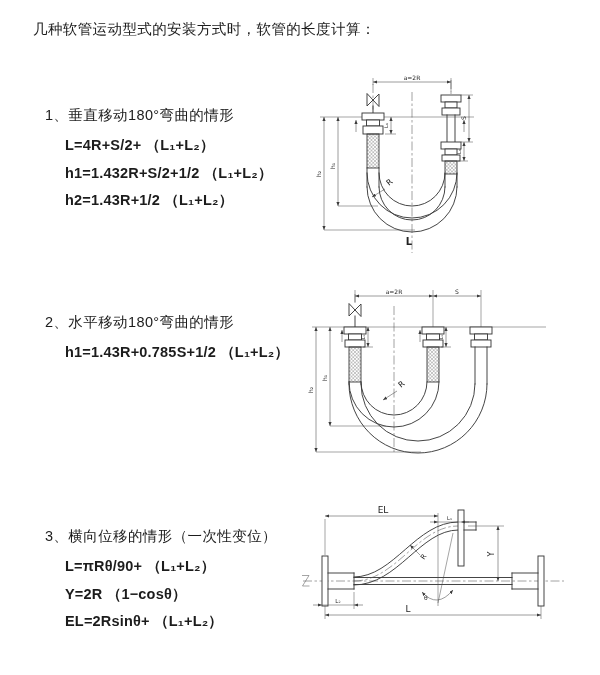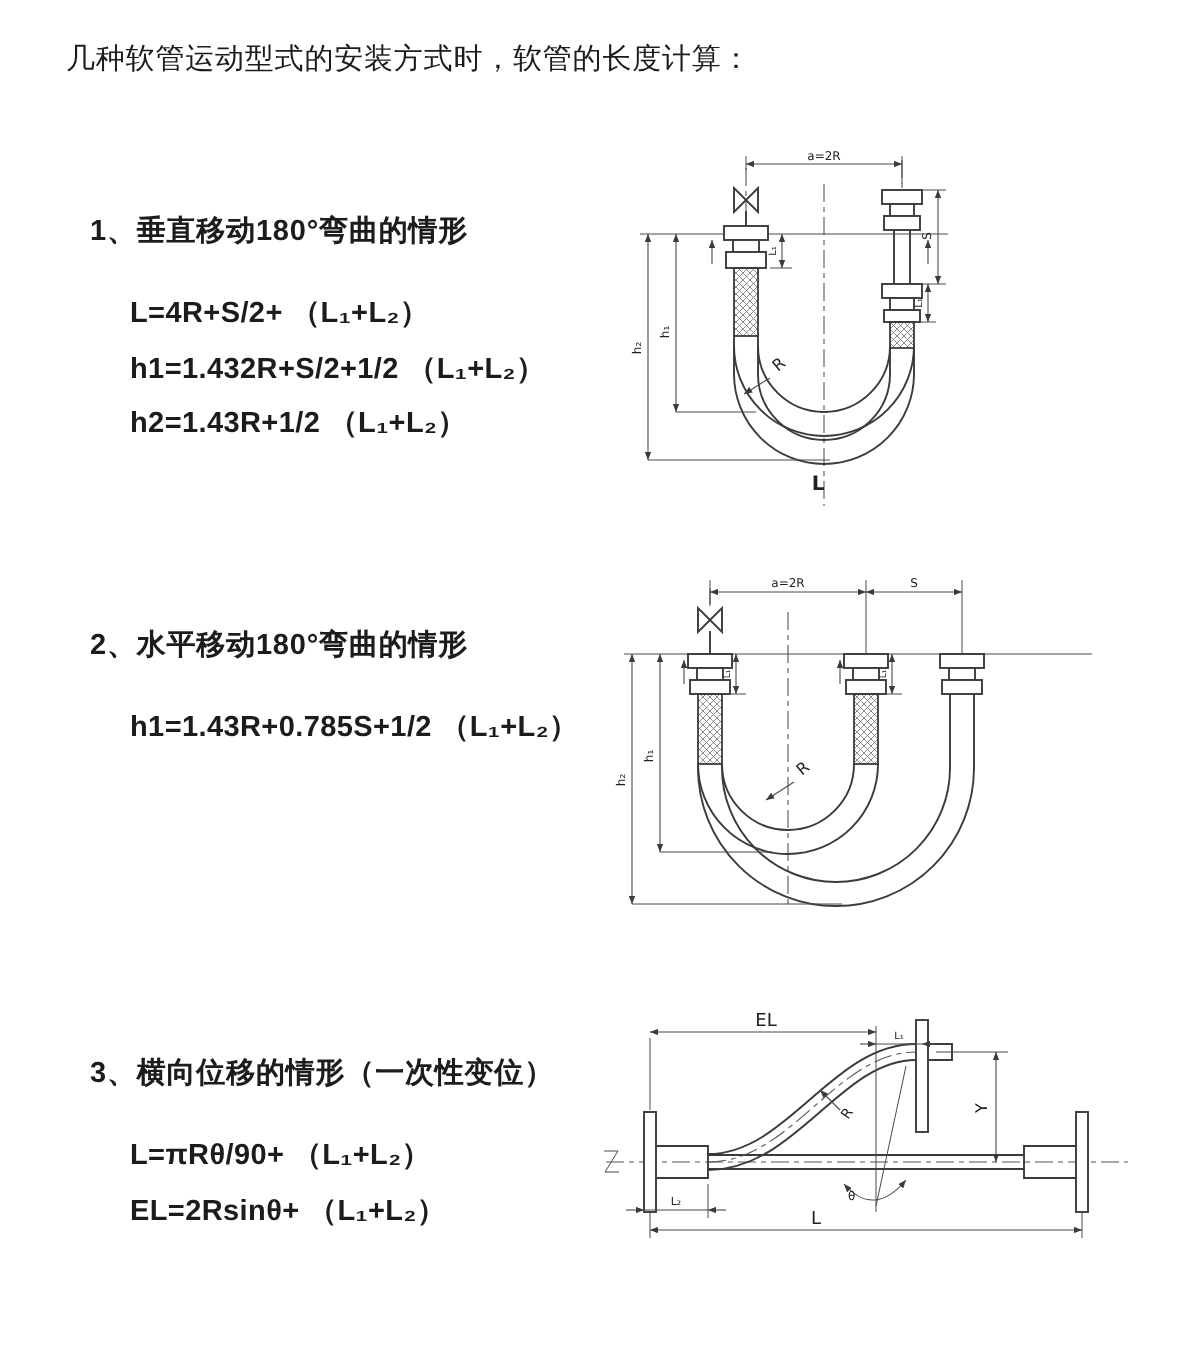--- a/index.html
+++ b/index.html
@@ -4,22 +4,22 @@
 <style>
   html,body{margin:0;padding:0}
   body{
     width:600px;height:675px;position:relative;overflow:hidden;
     background:#ffffff;color:#1c1c1c;
     font-family:"Liberation Sans","DejaVu Sans",sans-serif;
   }
   .abs{position:absolute}
   .doc-title{left:33px;top:20px;font-size:14.5px;font-weight:400;letter-spacing:.4px;white-space:nowrap}
   .sec{position:absolute;left:45px}
-  .sec-head{font-size:14.5px;font-weight:700;letter-spacing:.4px;white-space:nowrap}
-  .formulas{margin:19px 0 0 20px}
+  .sec-head{font-size:14.5px;font-weight:400;letter-spacing:.4px;white-space:nowrap}
+  .formulas{margin:7px 0 0 20px}
   .formula{font-size:14.5px;font-weight:600;letter-spacing:.2px;line-height:27.5px;white-space:nowrap}
   #sec1{top:106px}
   #sec2{top:313px}
   #sec3{top:527px}
   #dia1{left:312px;top:70px}
   #dia2{left:306px;top:282px}
   #dia3{left:298px;top:503px}
   
   .draw{stroke:#3b3b3b;stroke-width:.95;fill:none;stroke-linecap:square}
   .fill{fill:#ffffff;stroke:#3b3b3b;stroke-width:.95}
@@ -194,20 +194,21 @@
   <line class="dim" x1="114" y1="60" x2="114" y2="48" marker-end="url(#arrB)"></line>
 
   <text class="t8" x="95" y="106" transform="rotate(-40 95 106)">R</text>
   <line class="dim" x1="91" y1="109" x2="77" y2="118" marker-end="url(#arrB)"></line>
 </svg>
 
 <div class="sec" id="sec3">
   <div class="sec-head">3、横向位移的情形（一次性变位）</div>
   <div class="formulas">
     <div class="formula">L=πRθ/90+ （L₁+L₂）</div>
+    <div class="formula">Y=2R （1−cosθ）</div>
     <div class="formula">EL=2Rsinθ+ （L₁+L₂）</div>
   </div>
 </div>
 
 <svg class="abs" id="dia3" width="295" height="145" viewBox="0 0 295 145">
   <defs>
     <marker id="arrC" markerWidth="8" markerHeight="6" refX="7.5" refY="3" orient="auto-start-reverse">
       <path d="M0,0 L7.5,3 L0,6 Z" fill="#3b3b3b"></path>
     </marker>
   </defs>

